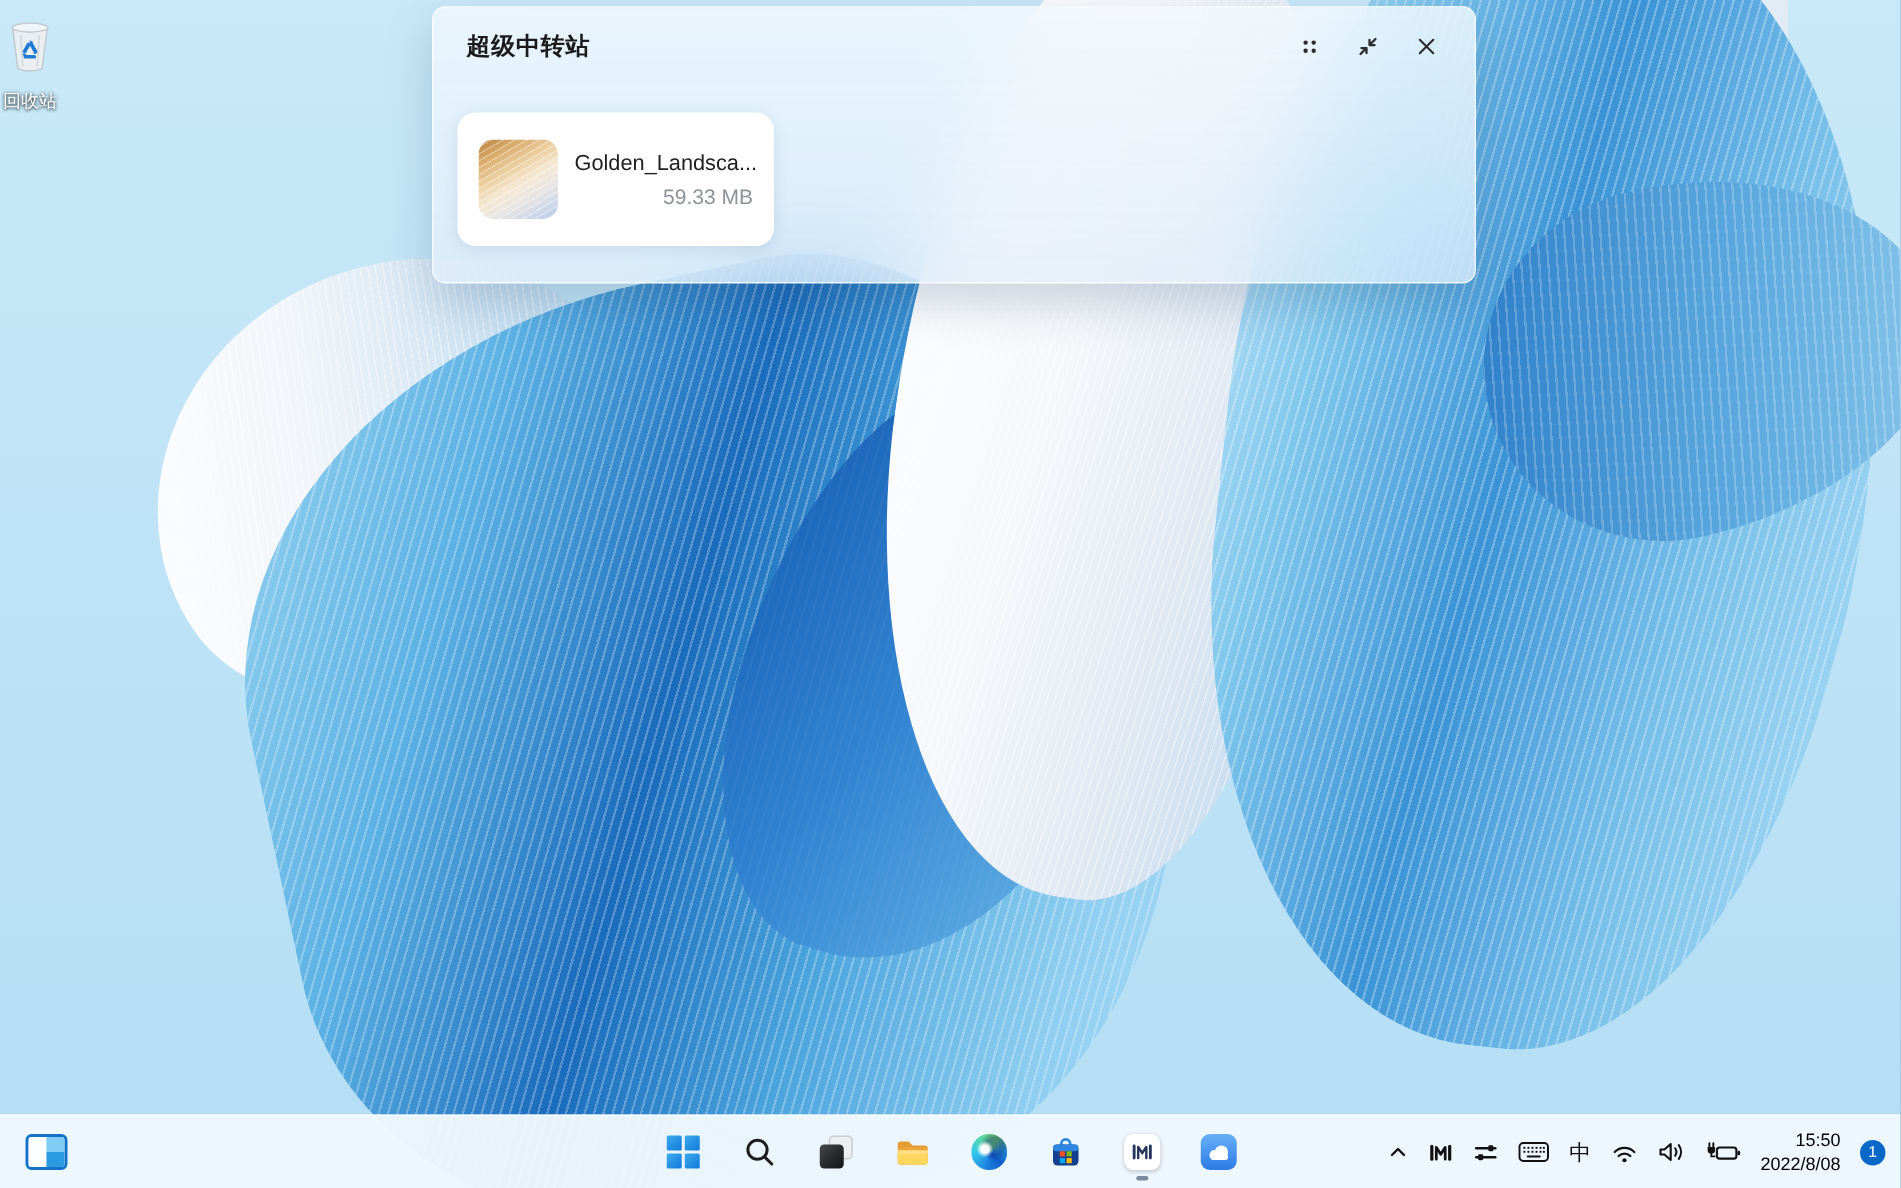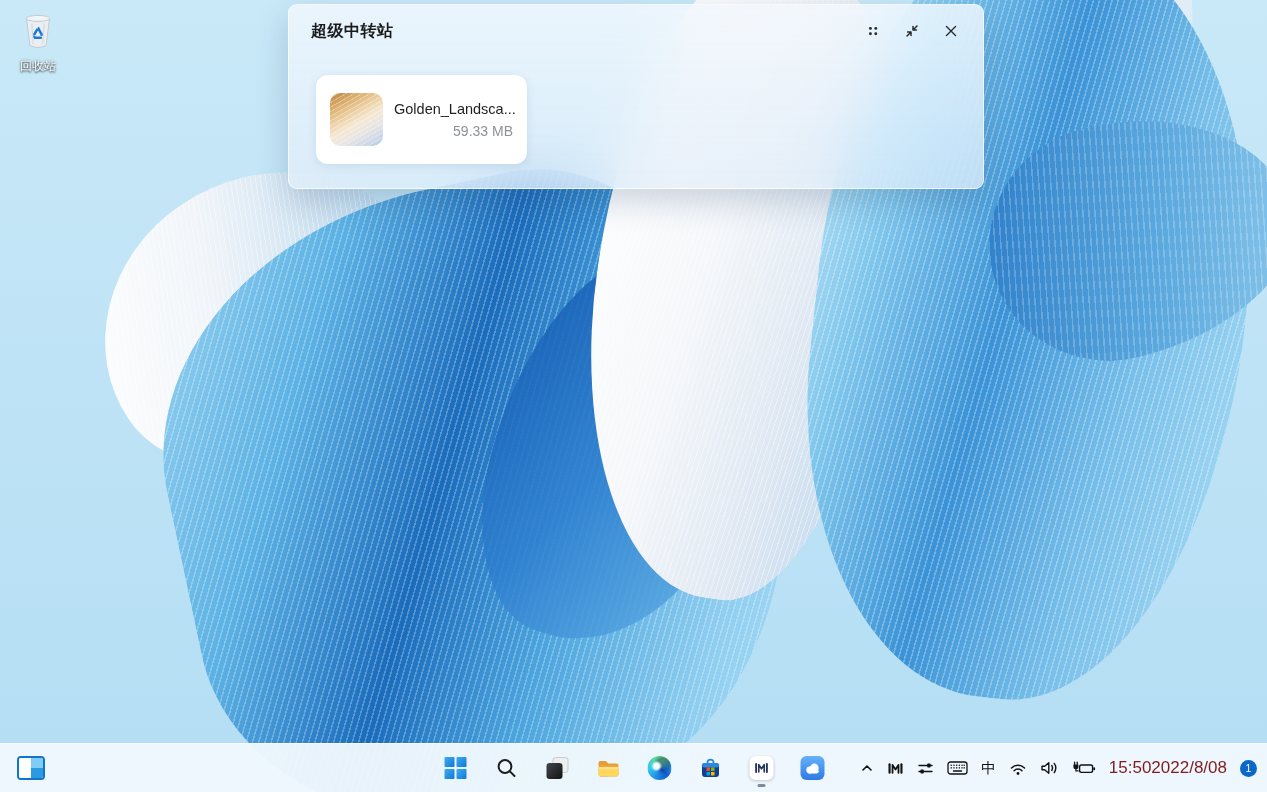--- a/index.html
+++ b/index.html
@@ -39,21 +39,21 @@
       repeating-linear-gradient(100deg,rgba(255,255,255,.28) 0 1.5px,rgba(255,255,255,0) 1.5px 6px),
       linear-gradient(100deg,#c2e7f8 0%,#7fc6ec 20%,#3a93d6 45%,#76bee9 70%,#abddf5 100%);}
   .p-tongue{left:988px;top:118px;width:305px;height:235px;transform:rotate(-14deg);
     border-radius:40% 60% 60% 40% / 50% 55% 45% 50%;
     background:
       repeating-linear-gradient(100deg,rgba(255,255,255,.22) 0 1.5px,rgba(255,255,255,0) 1.5px 6px),
       linear-gradient(105deg,#2a7cc8 0%,#5aa8de 55%,#8fcaed 100%);}
 
   
   .desk-icons{position:absolute;top:10px;left:1px;width:74px;z-index:2;
-    display:flex;flex-direction:column;gap:31px;align-items:center;}
+    display:flex;flex-direction:row;gap:31px;align-items:center;}
   .desk-item{display:flex;flex-direction:column;align-items:center;gap:3px;cursor:default;}
   .desk-label{font-size:12px;color:#ffffff;text-align:center;line-height:1.2;
     text-shadow:0 1px 2px rgba(0,0,0,.8),0 0 3px rgba(0,0,0,.45);}
   .edge-ball{width:46px;height:46px;border-radius:50%;position:relative;
     background:
       radial-gradient(circle at 38% 42%,rgba(255,255,255,.95) 0 13%,rgba(255,255,255,0) 27%),
       radial-gradient(circle at 66% 34%,rgba(10,40,130,.45) 0 26%,rgba(10,40,130,0) 44%),
       conic-gradient(from 130deg at 50% 50%,#0f5bcc,#1e88e0 18%,#35c8f0 38%,#57d7a8 55%,#7ddc5a 72%,#2a9ce0 88%,#0f5bcc);}
   .shortcut-badge{position:absolute;left:-2px;bottom:-2px;width:14px;height:14px;background:#ffffff;
     border-radius:3px;display:flex;align-items:center;justify-content:center;box-shadow:0 0 1px rgba(0,0,0,.4);}
@@ -62,21 +62,21 @@
   
   .twindow{position:absolute;left:288px;top:4px;width:696px;height:185px;z-index:5;
     border-radius:9px;border:1px solid rgba(255,255,255,.65);
     background:linear-gradient(180deg,rgba(242,247,252,.82),rgba(226,237,248,.74));
     backdrop-filter:blur(26px) saturate(1.3);-webkit-backdrop-filter:blur(26px) saturate(1.3);
     box-shadow:0 12px 32px rgba(30,70,110,.22);box-sizing:border-box;text-align:right;}
   .titlebar{display:flex;align-items:center;height:52px;padding:0 22px;}
   .twin-title{font-size:16px;font-weight:bold;color:#1a1a1a;letter-spacing:.5px;}
   .twin-controls{margin-left:auto;display:flex;align-items:center;gap:19px;}
   .ctrl-btn{width:20px;height:20px;display:flex;align-items:center;justify-content:center;cursor:pointer;border-radius:4px;}
-  .file-card{margin:18px 0 0 27px;width:211px;height:89px;background:#ffffff;border-radius:12px;
+  .file-card{margin:18px 0 0 16px;width:211px;height:89px;background:#ffffff;border-radius:12px;
     box-shadow:0 2px 10px rgba(50,80,120,.12);display:flex;align-items:center;padding:0 14px;box-sizing:border-box;cursor:pointer;}
   .thumb{width:53px;height:53px;border-radius:10px;flex:0 0 auto;
     background:
       repeating-linear-gradient(150deg,rgba(255,255,255,.32) 0 1px,rgba(255,255,255,0) 1px 4px),
       linear-gradient(150deg,#b8813f 0%,#d8a866 18%,#eccfa0 38%,#f5e8d4 55%,#e9e5e3 70%,#cdd8e8 86%,#b7cbe4 100%);}
   .file-meta{margin-left:11px;min-width:0;}
   .file-name{font-size:14.5px;color:#1f1f1f;white-space:nowrap;}
   .file-size{font-size:14px;color:#8d9298;margin-top:6px;}
 
   
@@ -97,21 +97,21 @@
   .taskview .tv-back{position:absolute;right:1px;top:1px;width:14px;height:14px;background:#eceef0;border:1px solid #c9ccd1;border-radius:3px;}
   .taskview .tv-front{position:absolute;left:1px;bottom:1px;width:16px;height:16px;border-radius:3px;
     background:linear-gradient(135deg,#45464a,#111214);}
   .app-tile{width:24px;height:24px;border-radius:6px;display:flex;align-items:center;justify-content:center;}
   .m-tile{background:#ffffff;box-shadow:0 1px 3px rgba(0,0,0,.18);}
   .cloud-tile{background:linear-gradient(180deg,#66b1f8,#2e7ae6);}
   .run-dot{position:absolute;left:50%;bottom:-7px;transform:translateX(-50%);width:8px;height:3px;border-radius:2px;background:#7a8aa0;}
   .tb-tray{position:absolute;right:10px;top:0;height:100%;display:flex;align-items:center;gap:13px;}
   .tray-btn{display:flex;align-items:center;justify-content:center;cursor:pointer;}
   .ime{font-size:14.5px;color:#0f0f0f;}
-  .clock{display:flex;flex-direction:row;align-items:flex-end;font-size:17px;color:#7f1d1d;line-height:1.35;cursor:pointer;}
+  .clock{display:flex;flex-direction:column;align-items:flex-end;font-size:12px;color:#000000;line-height:1.35;cursor:pointer;}
   .badge{width:17px;height:17px;border-radius:50%;background:#0a68c8;color:#fff;font-size:10.5px;
     display:flex;align-items:center;justify-content:center;cursor:pointer;}
 </style>
 </head>
 <body>
 
 <div class="screen">
 
   <div class="wallpaper">
     <div class="petal p-white-left"></div>

